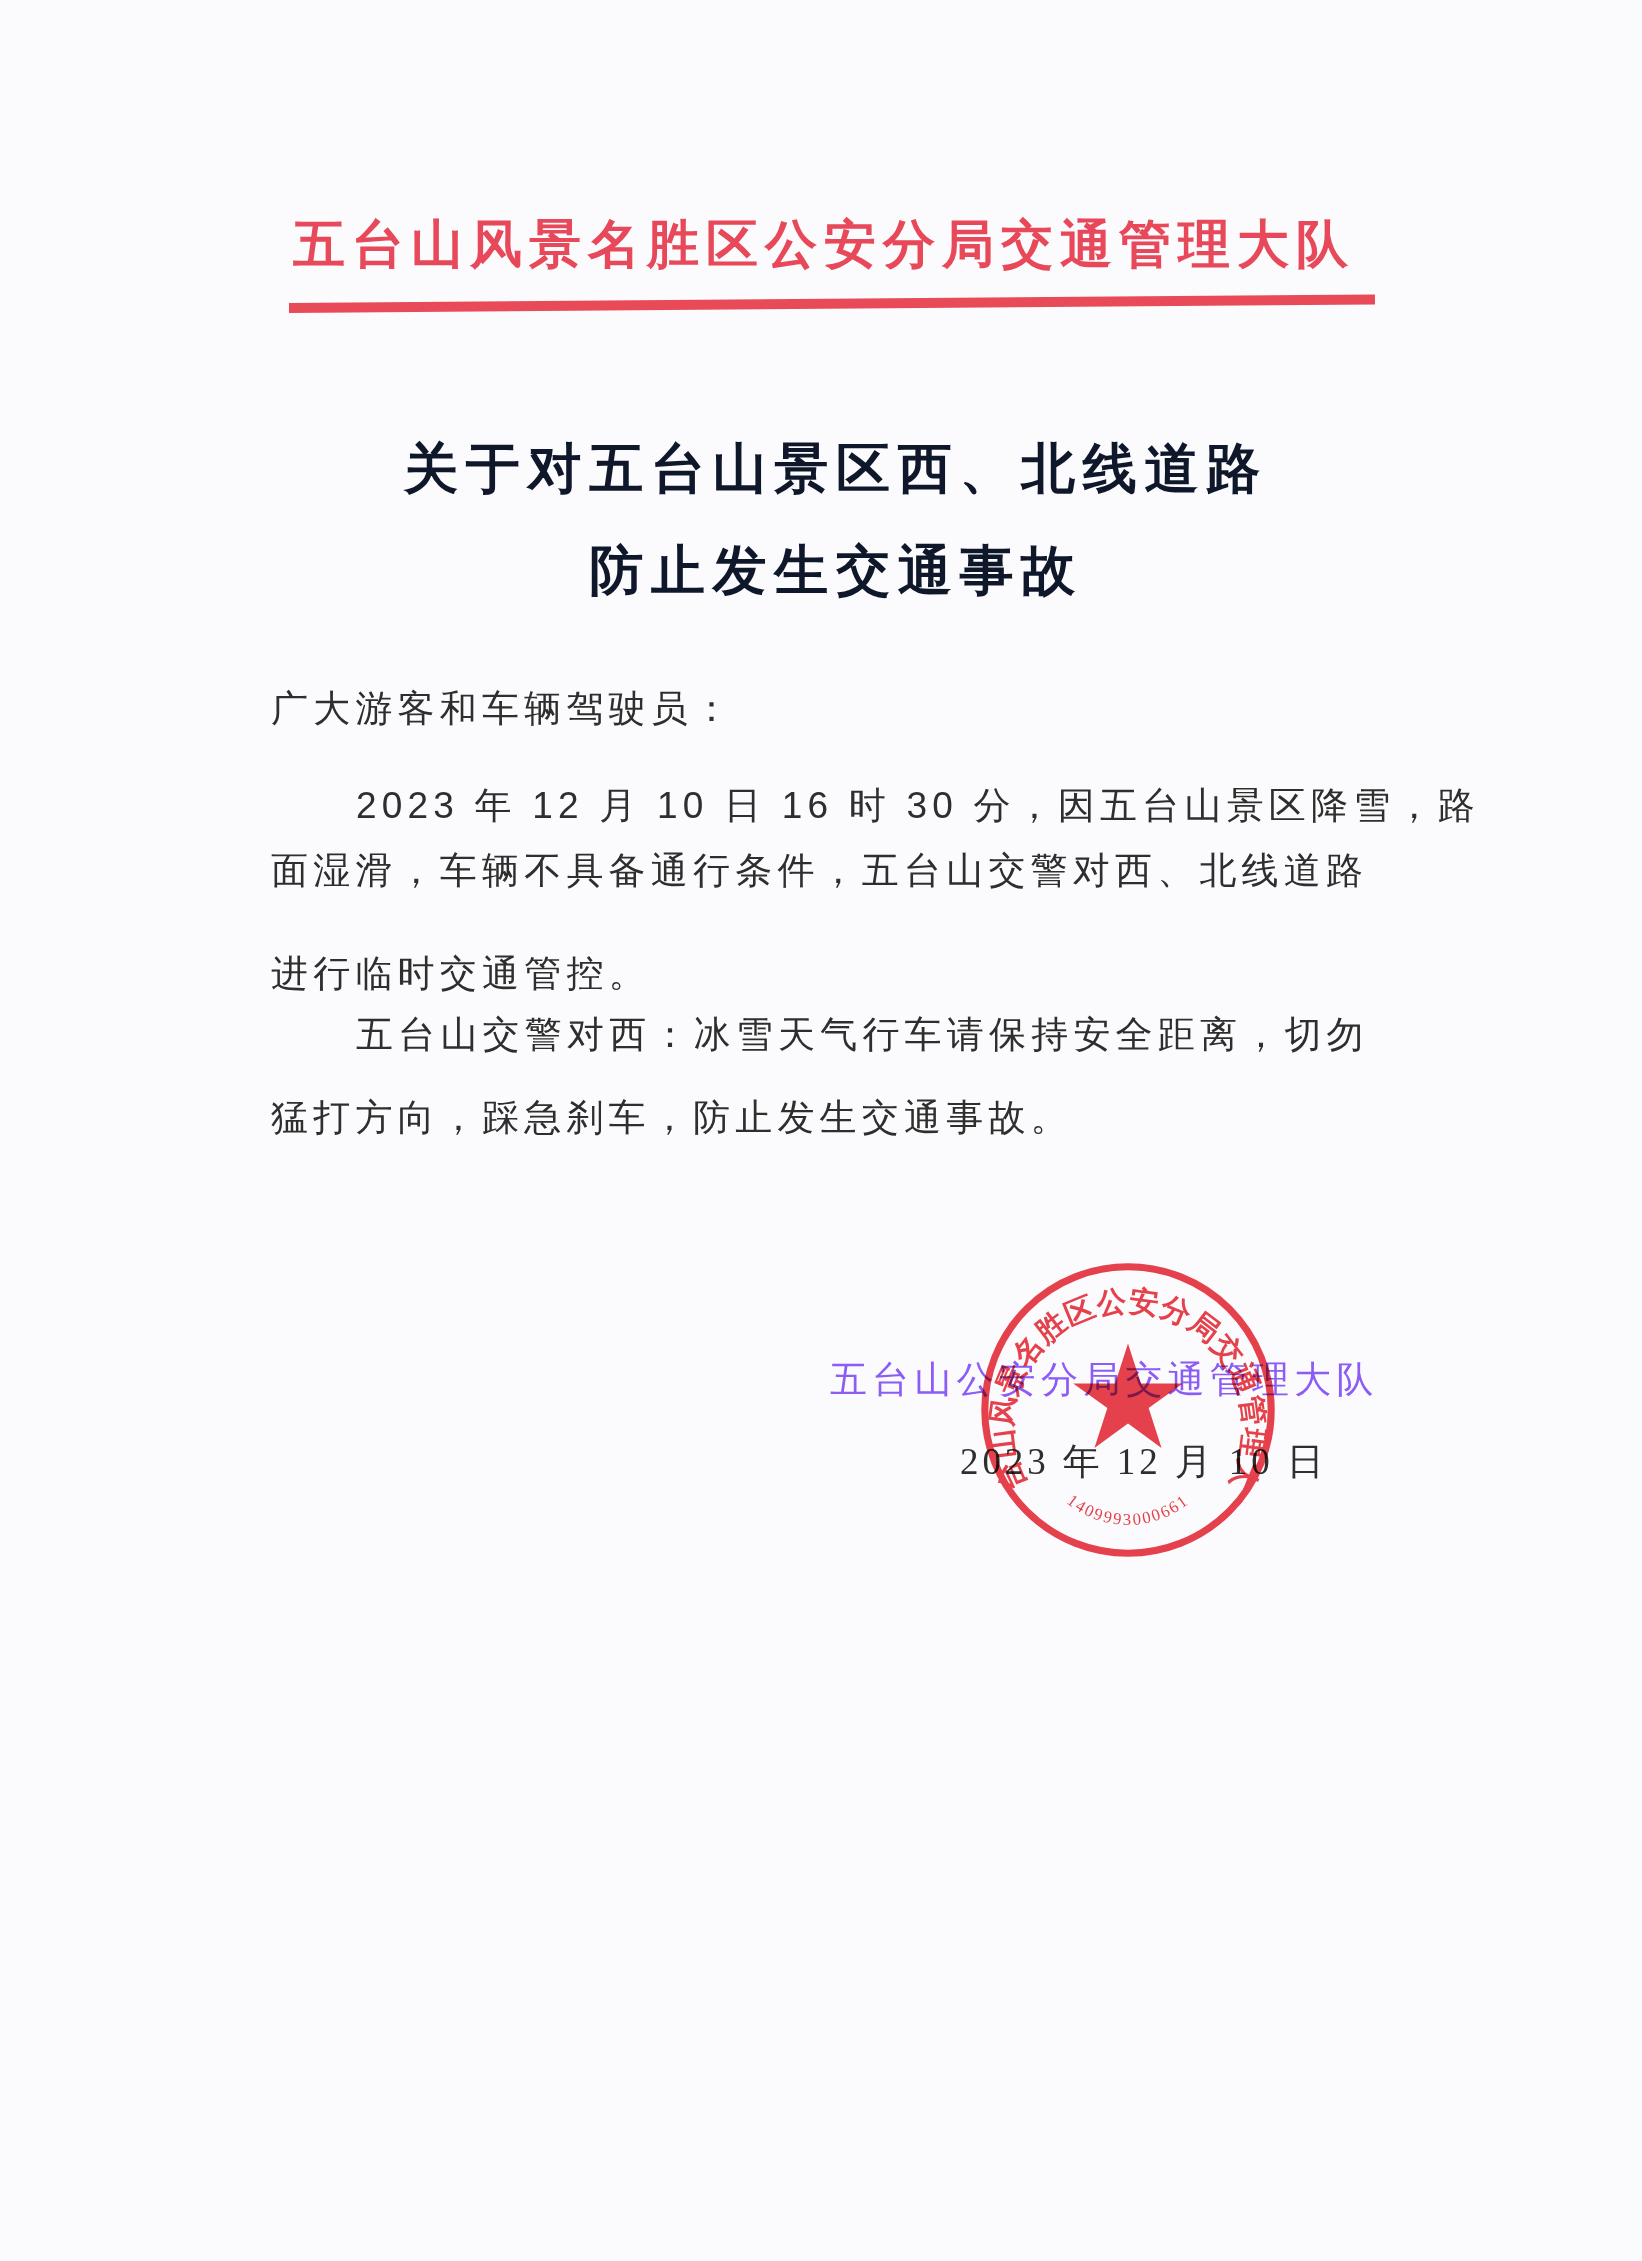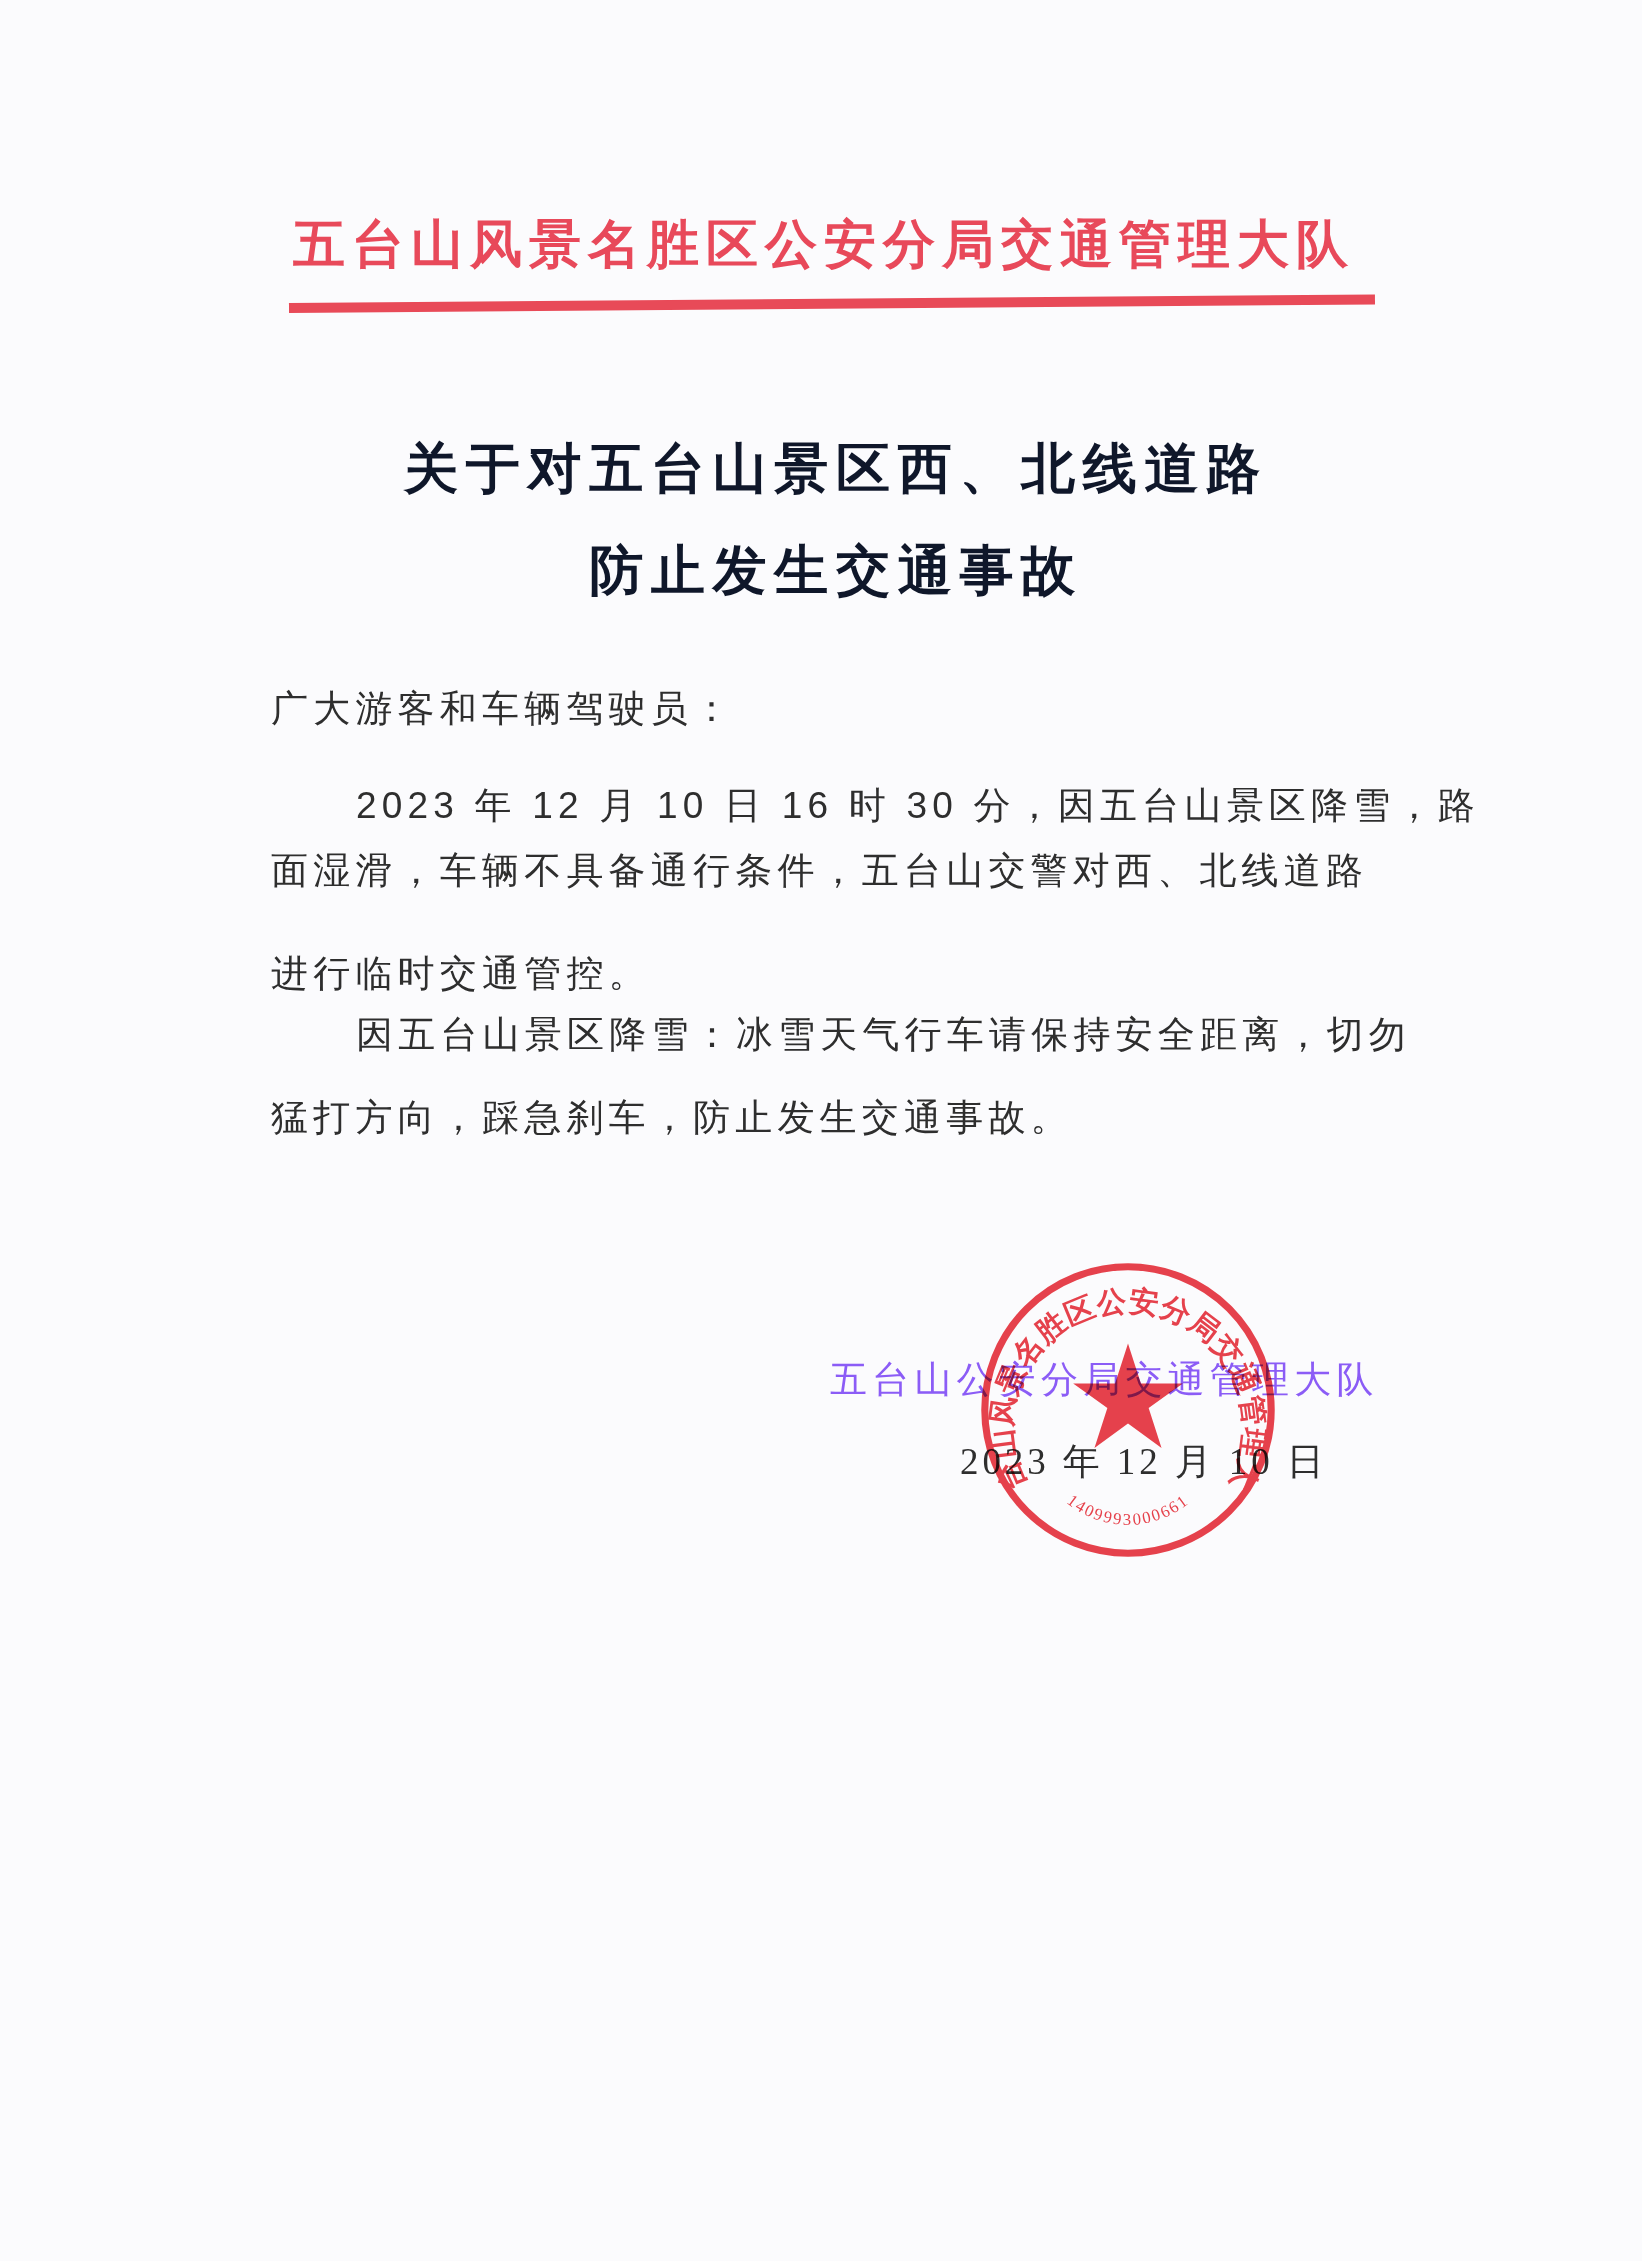--- a/index.html
+++ b/index.html
@@ -114,21 +114,21 @@
 
 <div class="abs body-line" style="top:687px;">广大游客和车辆驾驶员：</div>
 
 <div>
   <div class="abs body-line indent" style="top:765px;margin-top:19px;">2023 年 12 月 10 日 16 时 30 分，因五台山景区降雪，路</div>
   <div class="abs body-line" style="top:849px;">面湿滑，车辆不具备通行条件，五台山交警对西、北线道路</div>
   <div class="abs body-line" style="top:932px;margin-top:20px;">进行临时交通管控。</div>
 </div>
 
 <div>
-  <div class="abs body-line indent" style="top:1013px;">因五台山景区降雪：冰雪天气行车请保持安全距离，切勿</div>
+  <div class="abs body-line indent" style="top:1013px;">五台山交警对西：冰雪天气行车请保持安全距离，切勿</div>
   <div class="abs body-line" style="top:1096px;">猛打方向，踩急刹车，防止发生交通事故。</div>
 </div>
 
 <div class="abs signature">五台山公安分局交通管理大队</div>
 <div class="abs sign-date">2023 年 12 月 10 日</div>
 
 <div class="abs stamp">
   <svg viewBox="0 0 462 462">
     <defs>
       <path id="seal-arc-top" d="M 66 330 A 180 180 0 1 1 396 330"></path>

